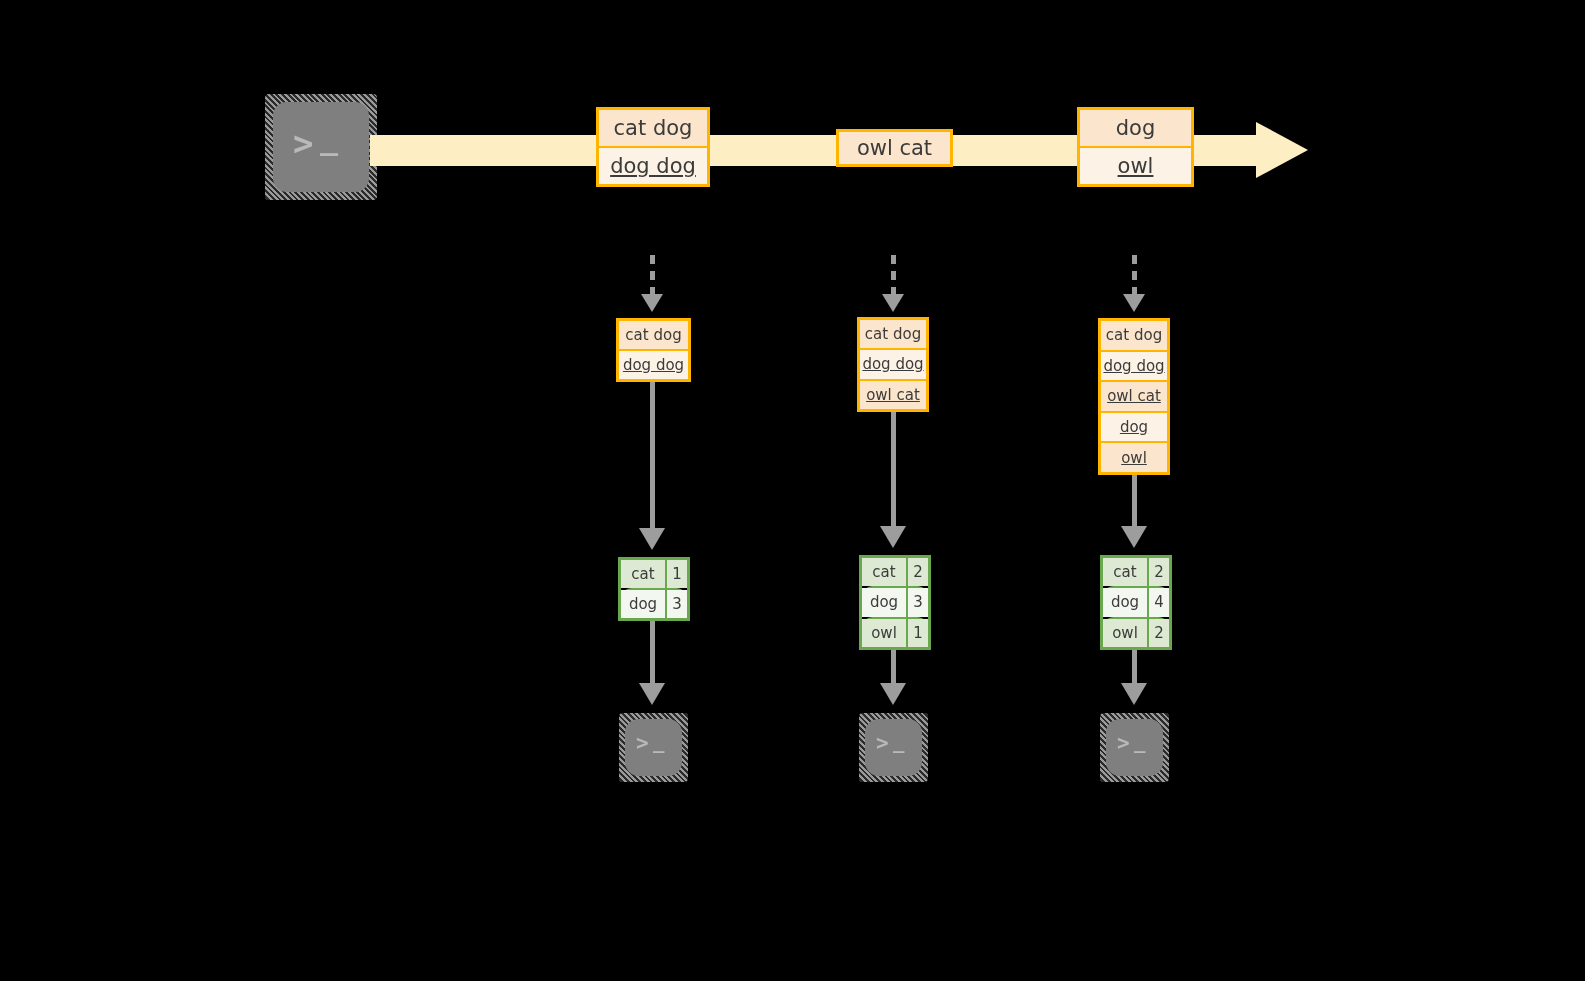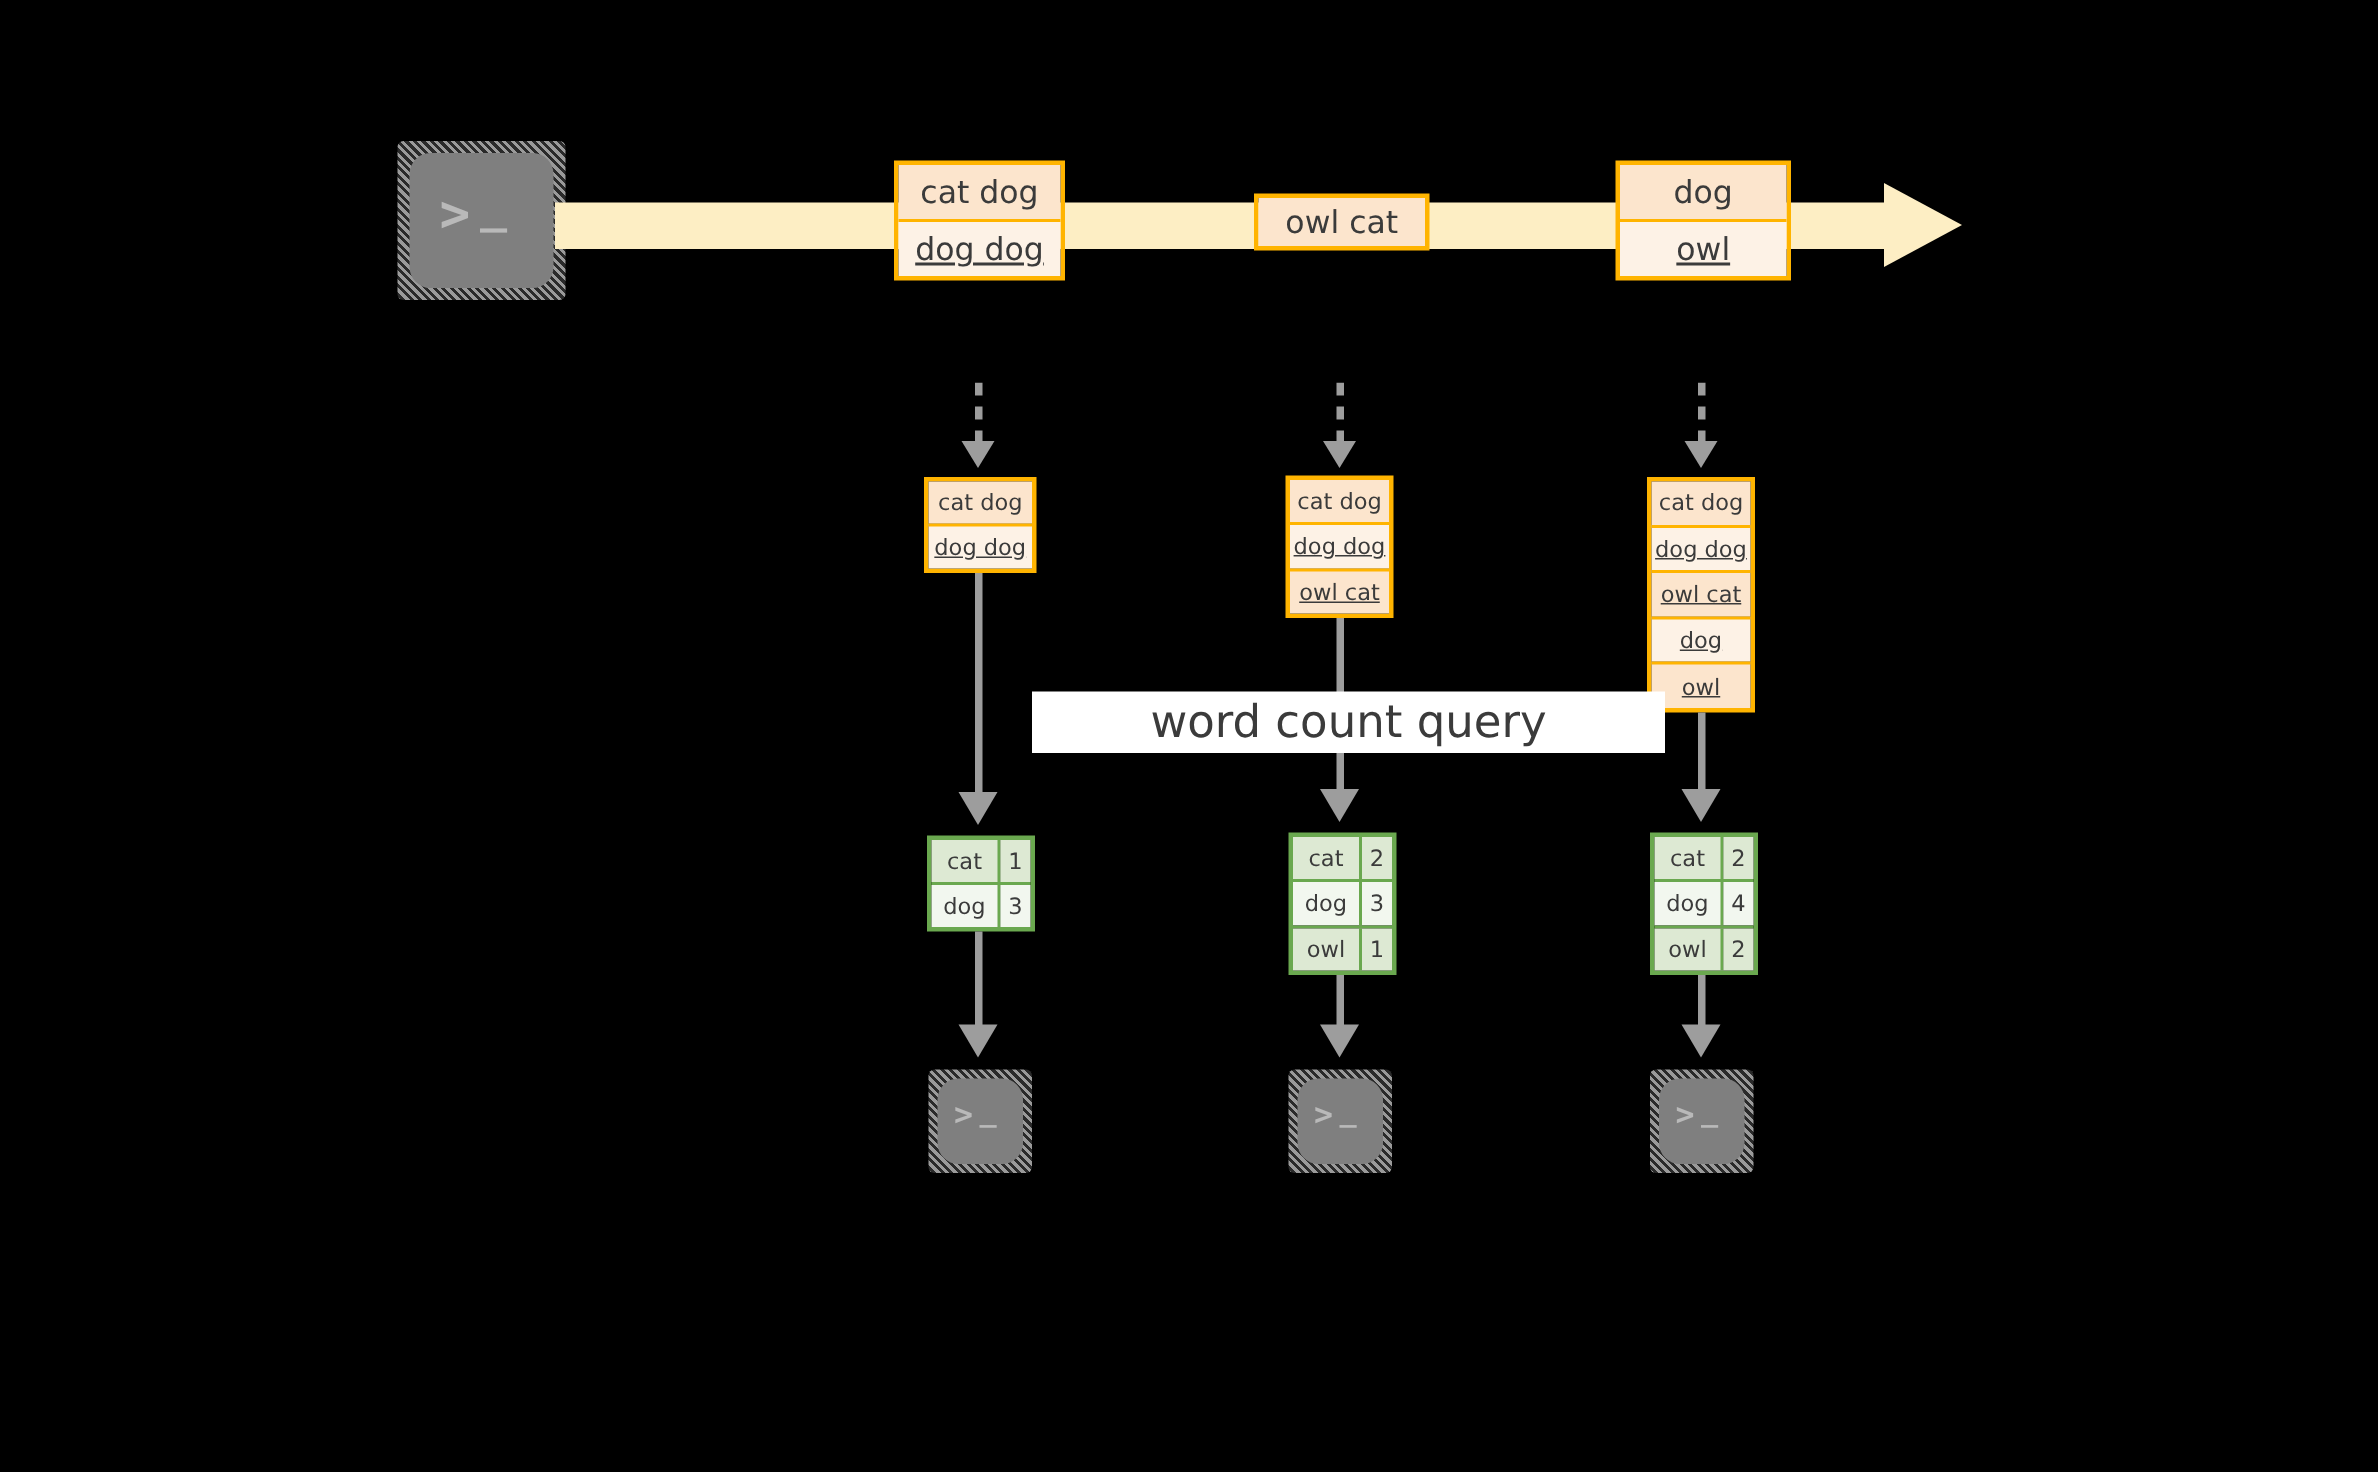--- a/index.html
+++ b/index.html
@@ -77,20 +77,21 @@
     position: absolute;
     box-sizing: border-box;
     border: 3px solid #6aa84f;
     display: flex;
     flex-direction: column;
   }
   .rbox .trow {
     flex: 1 1 auto;
     display: flex;
     box-sizing: border-box;
+    border-radius: 11px;
   }
   .rbox .trow + .trow { border-top: 2px solid #6aa84f; }
   .rbox .tcell {
     display: flex;
     align-items: center;
     justify-content: center;
     color: #3b3b3b;
     box-sizing: border-box;
     white-space: nowrap;
   }
@@ -254,15 +255,14 @@
 
   <div class="vline" style="left:1132px; top:650px; height:37px;"></div>
   <div class="vhead" style="left:1121px; top:683px; border-width:22px 13px 0 13px;"></div>
 
   <div class="term-hatch" style="left:1100px; top:713px; width:69px; height:69px;">
     <div class="term-inner" style="left:6px; top:6px; right:6px; bottom:6px;"></div>
     <span class="term-glyph" style="left:17px; top:20px; font-size:21px;">&gt;</span>
     <span class="term-glyph" style="left:34px; top:19px; font-size:19px;">_</span>
   </div>
 
-  <div class="query-label" style="left:688px; top:461px; width:422px; height:41px; font-size:30px;">word count query</div>
 
 </div>
 
 </body></html>

